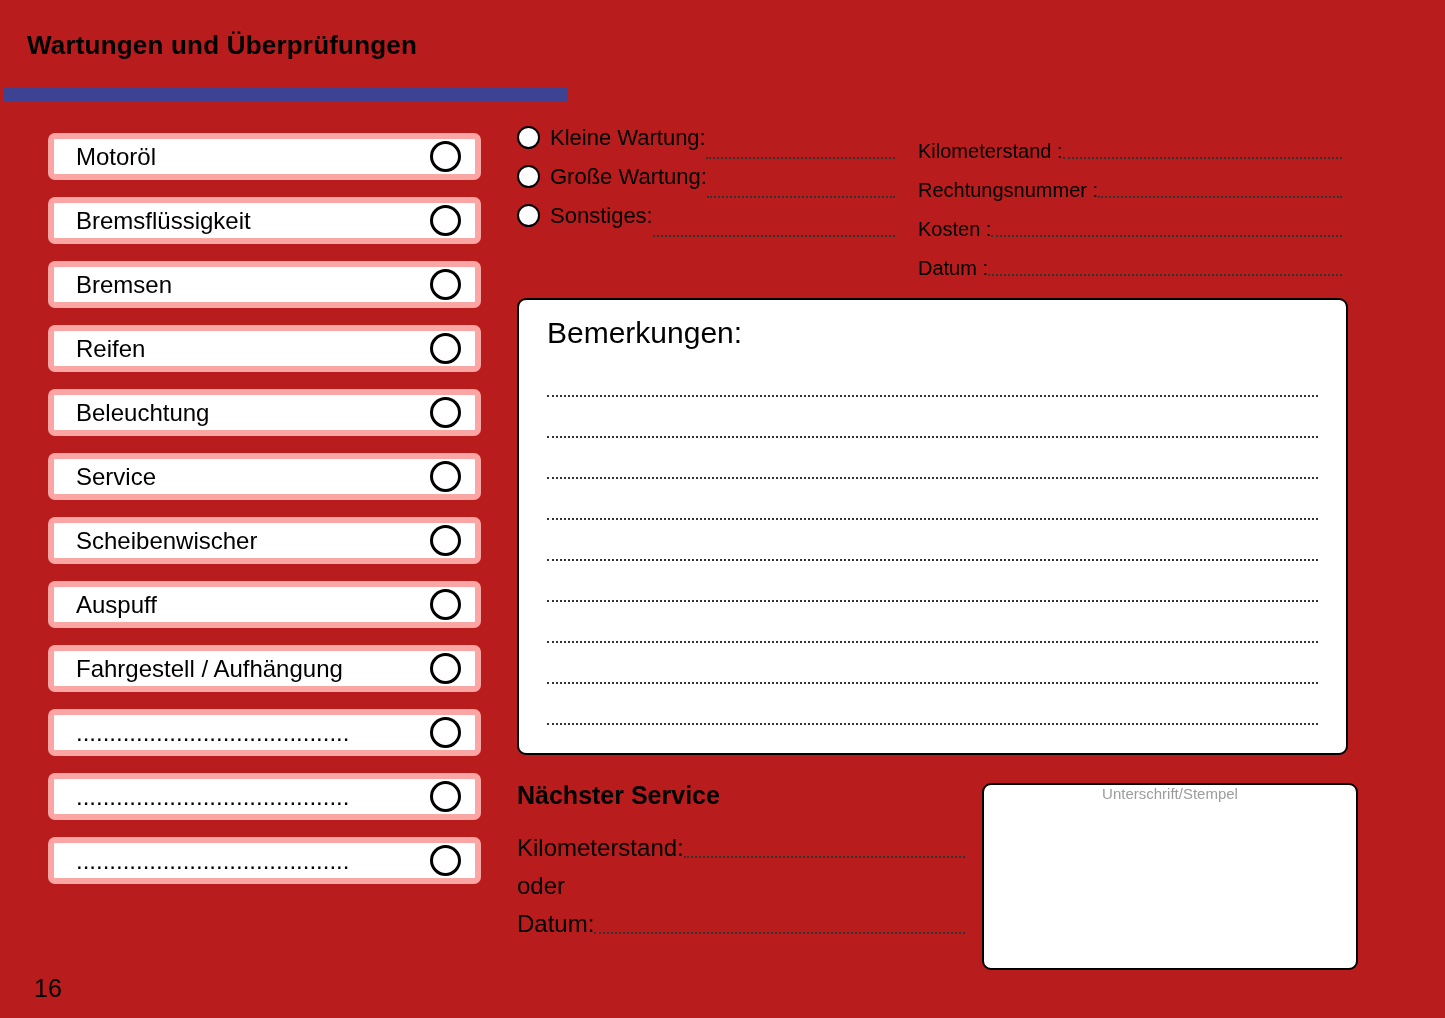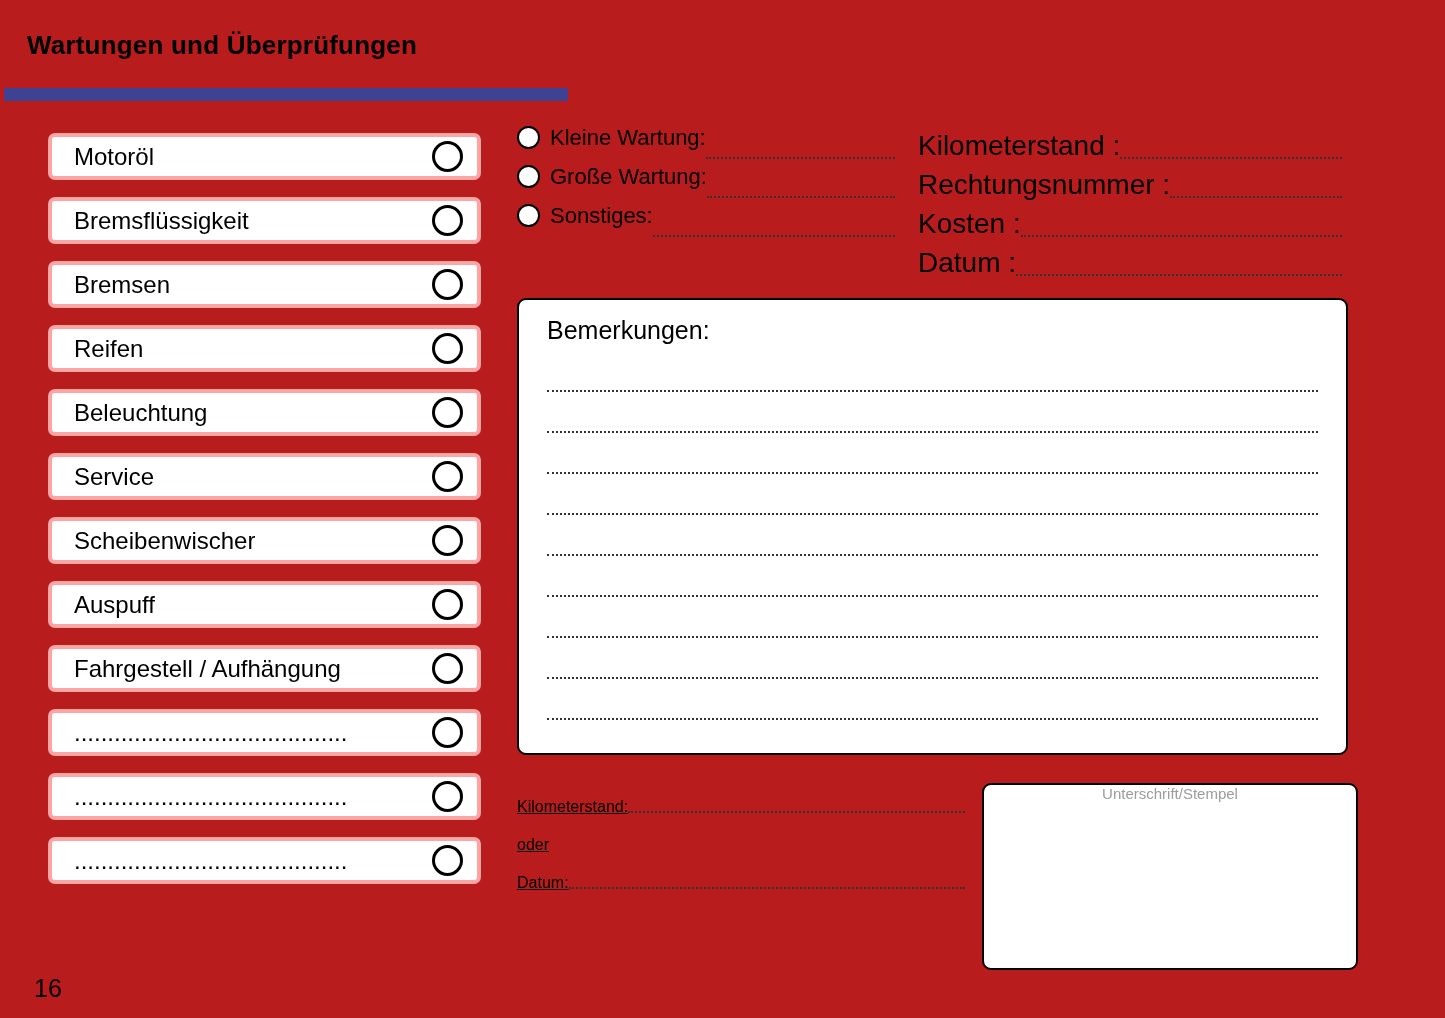--- a/index.html
+++ b/index.html
@@ -3,44 +3,44 @@
 <meta charset="utf-8">
 <style>
   * { margin:0; padding:0; box-sizing:border-box; }
   html, body { background:#ffffff; font-family:"Liberation Sans", sans-serif; color:#000; }
   .page { position:relative; width:1445px; height:1018px; background:#b91c1c; overflow:hidden; }
 
   .title { position:absolute; left:27px; top:30px; font-size:26px; font-weight:bold; letter-spacing:0.2px; }
   .accent-bar { position:absolute; left:4px; top:88px; width:564px; height:13px; background:var(--accent,#3d4293); }
 
   .checklist { position:absolute; left:48px; top:133px; width:433px; display:flex; flex-direction:column; gap:17px; }
-  .check-box { height:47px; border:4px solid #fca5a5; border-radius:7px; background:#fff;
+  .check-box { height:47px; border:6px solid #fca5a5; border-radius:7px; background:#fff;
                display:flex; align-items:center; justify-content:space-between; padding:0 14px 0 22px; }
   .check-label { font-size:24px; white-space:nowrap; overflow:hidden; }
   .circle { width:31px; height:31px; border:3px solid #000; border-radius:50%; flex:none; background:#fff; }
 
   .svc-col { position:absolute; left:517px; top:126px; width:378px; }
   .svc-row { display:flex; height:39px; }
   .radio { width:23px; height:23px; border:2.5px solid #000; border-radius:50%; flex:none; margin:0 10px 2px 0; background:#fff; }
   .svc-label { font-size:22px; line-height:1.1; padding-bottom:3px; white-space:nowrap; }
   .dotline { flex:1; border-bottom:2px dotted #333; margin-bottom:6px; min-width:30px; }
 
   .detail-col { position:absolute; left:918px; top:126px; width:424px; }
   .detail-row { display:flex; align-items:flex-end; height:39px; }
-  .detail-label { font-size:28px; line-height:1.1; padding-bottom:3px; white-space:nowrap; }
+  .detail-label { font-size:20px; line-height:1.1; padding-bottom:3px; white-space:nowrap; }
 
   .remarks { position:absolute; left:517px; top:298px; width:831px; height:457px;
              border:2px solid #000; border-radius:9px; padding:16px 28px 0 28px; background:#fff; }
-  .remarks-title { font-size:25px; margin-bottom:6px; }
+  .remarks-title { font-size:30px; margin-bottom:6px; }
   .remark-line { height:41px; border-bottom:2px dotted #333; }
 
   .next-service { position:absolute; left:517px; top:781px; width:448px; }
   .ns-title { font-size:25px; font-weight:bold; margin-bottom:16px; }
   .ns-row { display:flex; align-items:flex-end; height:38px; }
-  .ns-label { font-size:16px; line-height:1.1; padding-bottom:3px; white-space:nowrap;text-decoration:underline; }
+  .ns-label { font-size:24px; line-height:1.1; padding-bottom:3px; white-space:nowrap; }
 
   .signature { position:absolute; left:982px; top:783px; width:376px; height:187px;
                border:2px solid #000; border-radius:9px; text-align:center; padding-top:0; background:#fff; }
   .signature-label { color:#9c9c9c; font-size:15px; }
 
   .page-number { position:absolute; left:34px; top:974px; font-size:25px; }
 </style>
 </head>
 <body>
 
@@ -144,20 +144,21 @@
     <div class="remark-line"></div>
     <div class="remark-line"></div>
     <div class="remark-line"></div>
     <div class="remark-line"></div>
     <div class="remark-line"></div>
     <div class="remark-line"></div>
     <div class="remark-line"></div>
   </div>
 
   <div class="next-service">
+    <div class="ns-title">Nächster Service</div>
     <div class="ns-row">
       <span class="ns-label">Kilometerstand:</span>
       <span class="dotline"></span>
     </div>
     <div class="ns-row">
       <span class="ns-label">oder</span>
     </div>
     <div class="ns-row">
       <span class="ns-label">Datum:</span>
       <span class="dotline"></span>

